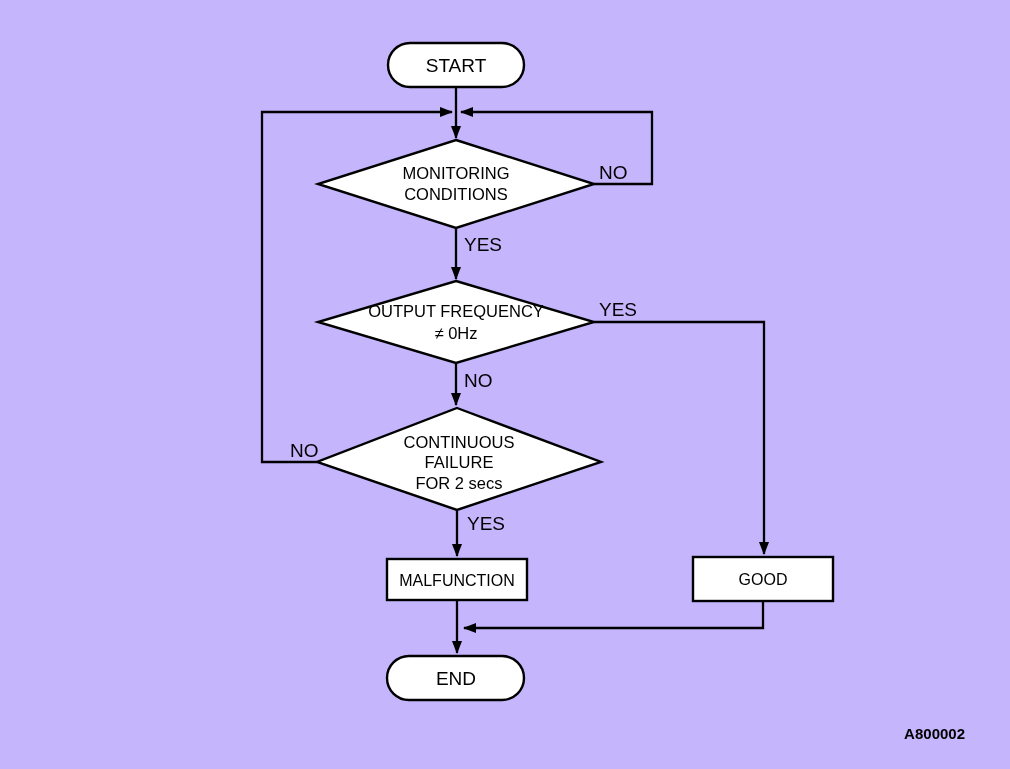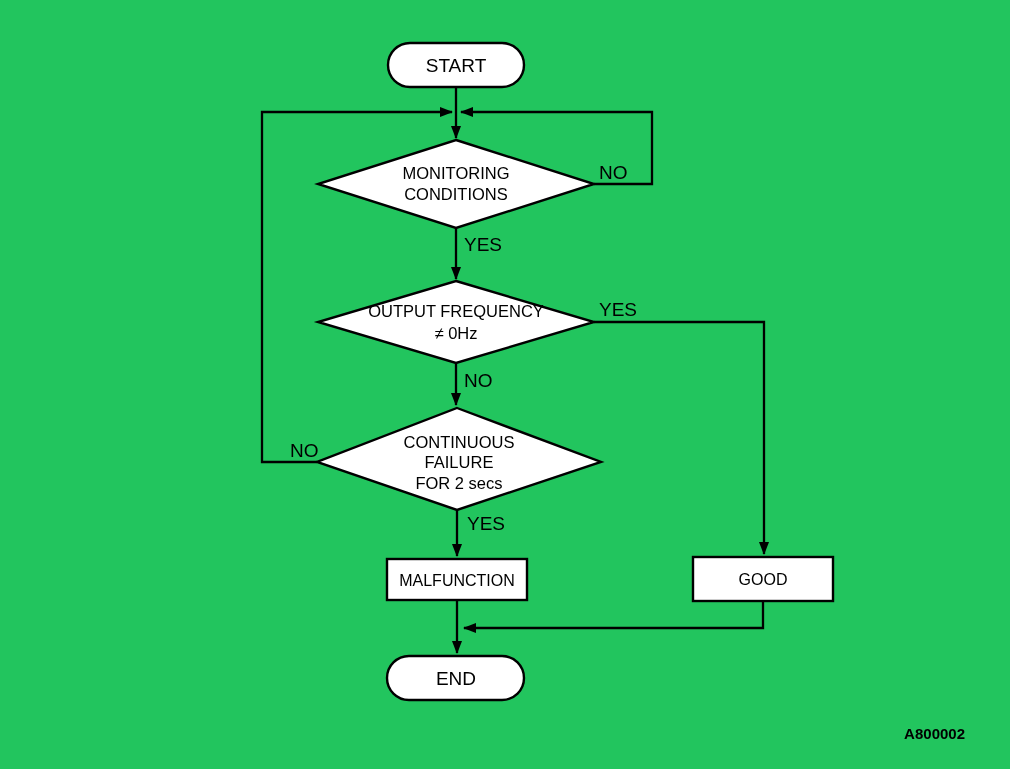--- a/index.html
+++ b/index.html
@@ -7,21 +7,21 @@
     padding: 0;
     background: #ffffff;
     width: 1010px;
     height: 769px;
     overflow: hidden;
   }
   .canvas {
     position: relative;
     width: 1010px;
     height: 769px;
-    background: #22c55e;
+    background: #c4b5fd;
   }
   svg text {
     font-family: "Liberation Sans", "DejaVu Sans", sans-serif;
     fill: #000000;
   }
   .node-label      { font-size: 16.5px; }
   .process-label   { font-size: 16px; }
   .terminator-label{ font-size: 19px; }
   .edge-label      { font-size: 19px; }
   .figure-code     { font-size: 15px; font-weight: bold; }

